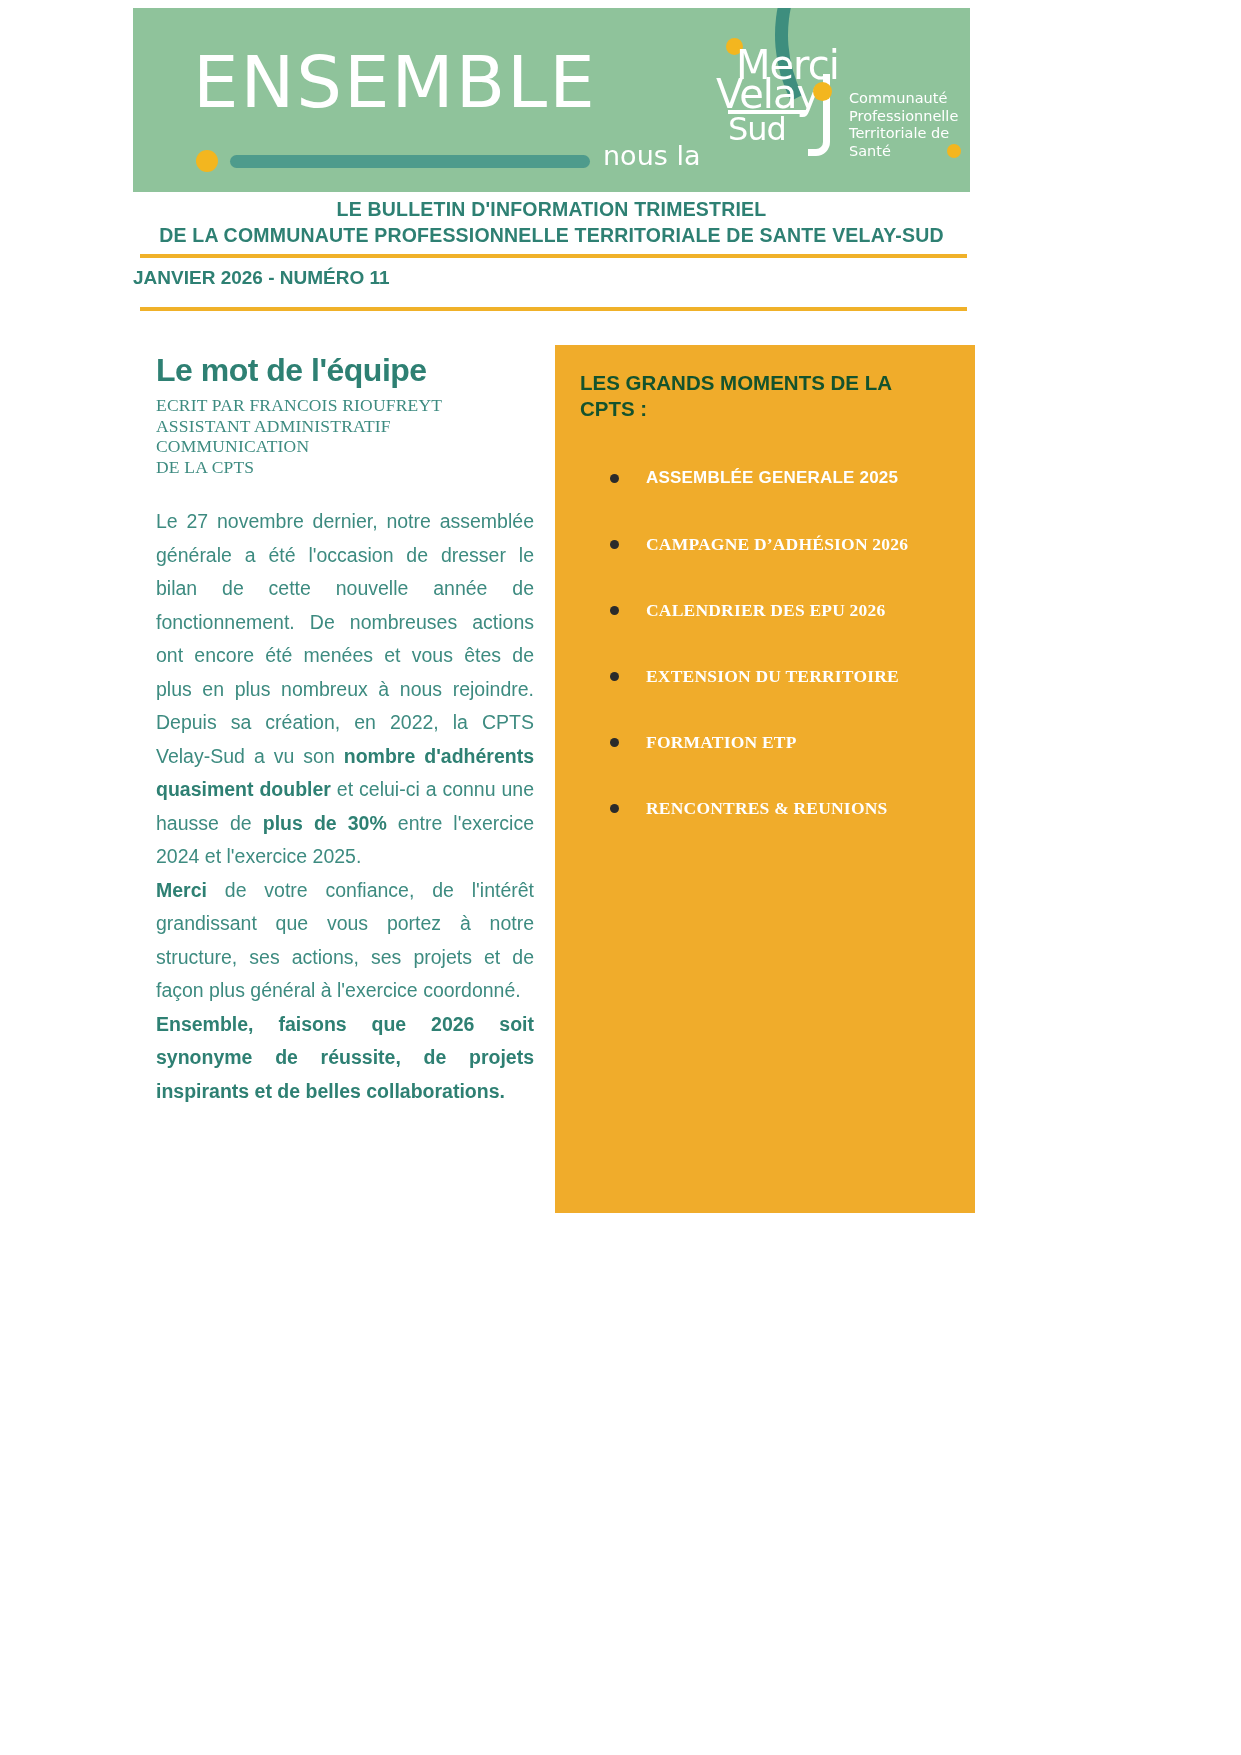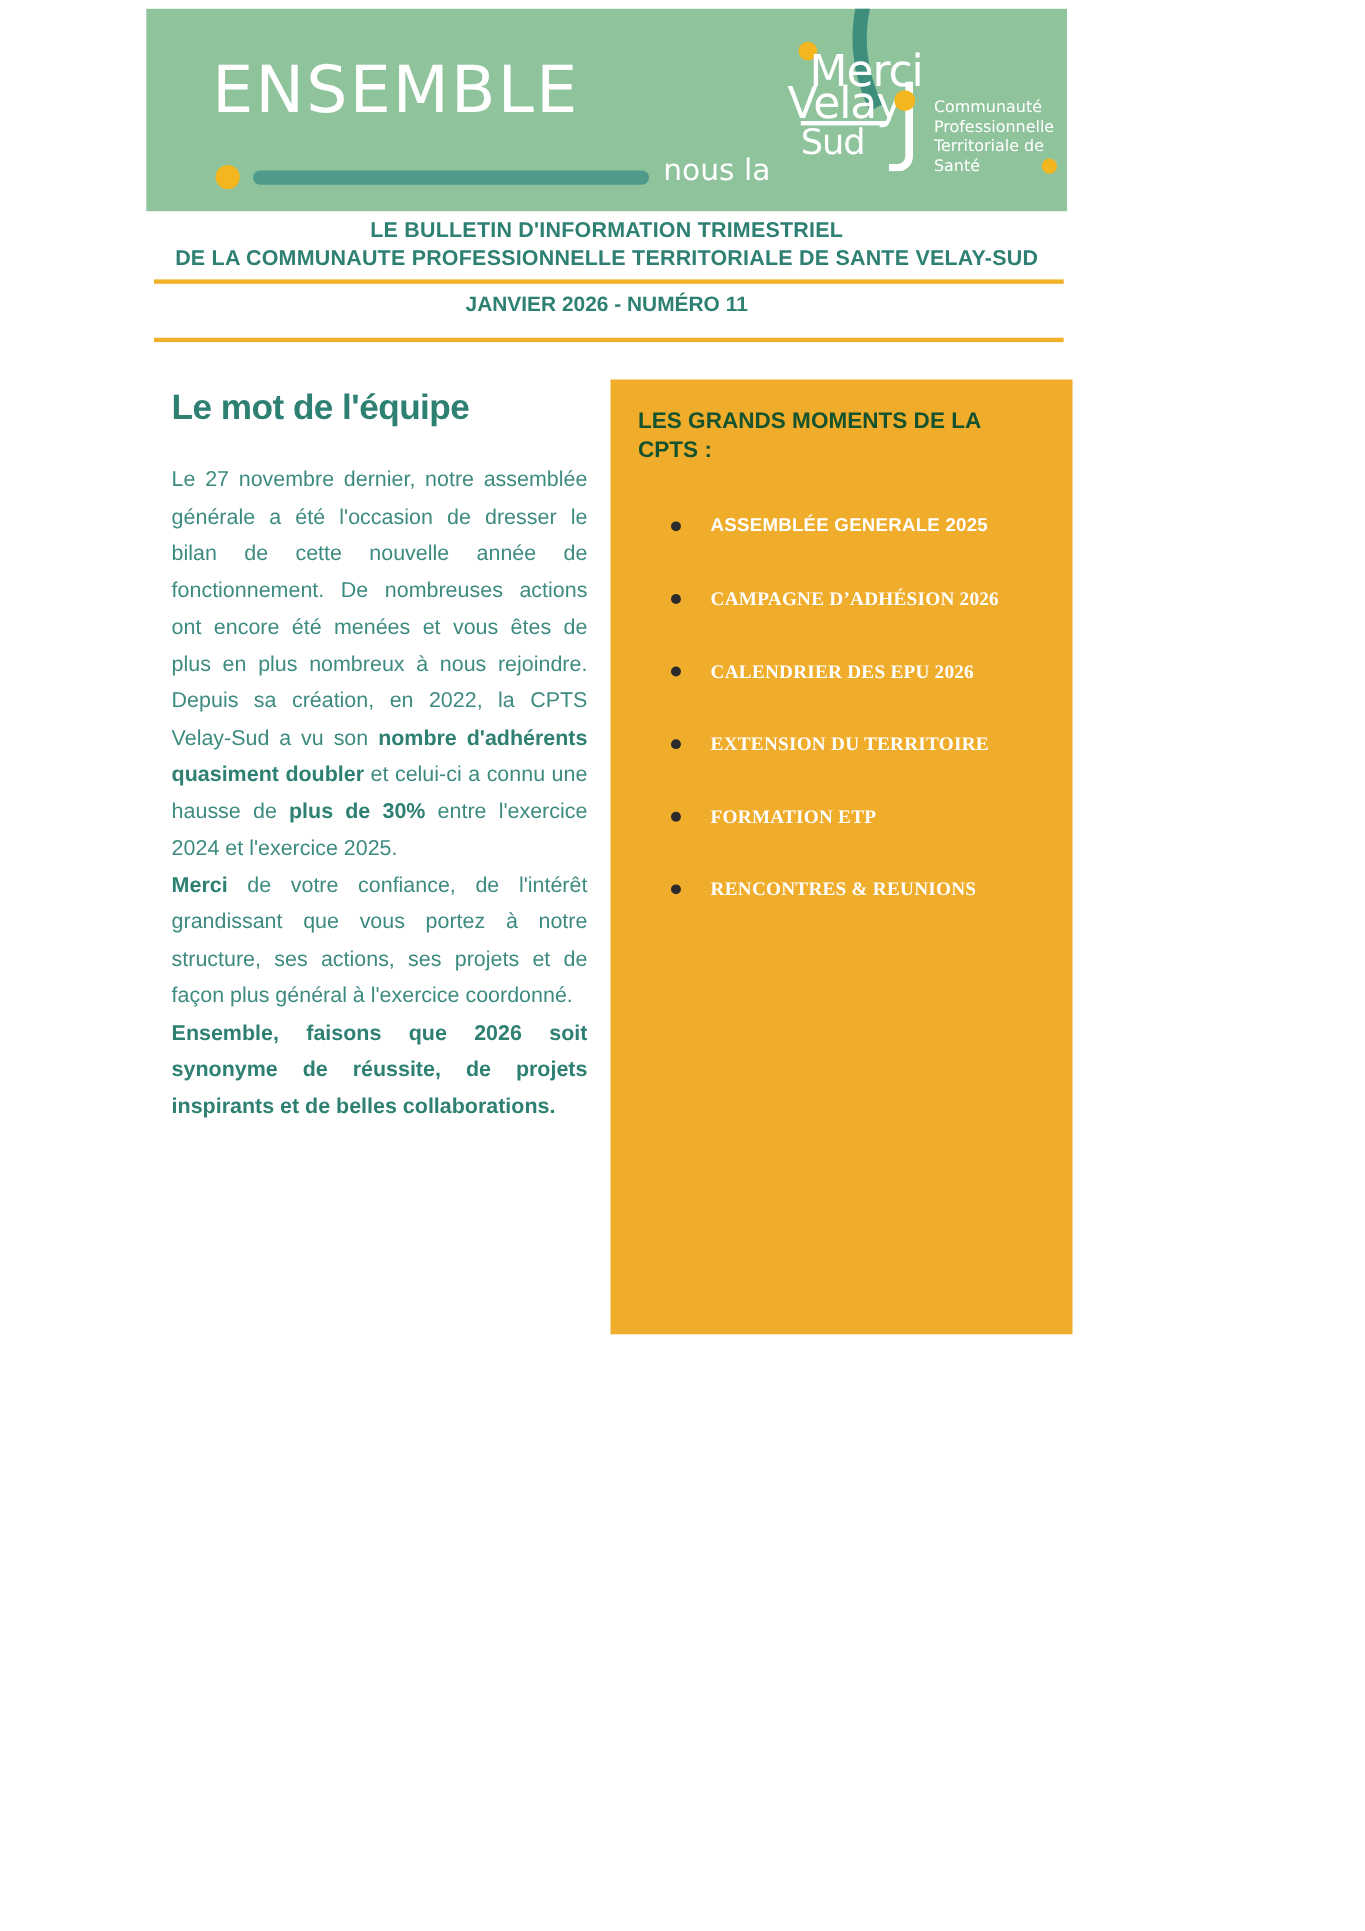--- a/index.html
+++ b/index.html
@@ -22,21 +22,21 @@
     border-radius:50%; border:13px solid #3E8E7E; border-color:#3E8E7E transparent transparent #3E8E7E;
     transform:rotate(18deg);
   }
   .arc2{
     position:absolute; right:-42px; top:-150px; width:250px; height:250px;
     border-radius:50%; border:10px solid #4E9B8C; border-color:#4E9B8C transparent transparent transparent;
     transform:rotate(40deg);
   }
   .ensemble{
     position:absolute; left:60px; top:26px;
-    font-size:59px; line-height:96px; font-weight:400; color:#ffffff;
+    font-size:72px; line-height:96px; font-weight:400; color:#ffffff;
     letter-spacing:2px; font-family:"DejaVu Sans", sans-serif;
   }
   .rule-dot{
     position:absolute; left:63px; top:142px; width:22px; height:22px;
     border-radius:50%; background:#F3B61F;
   }
   .rule-bar{
     position:absolute; left:97px; top:147px; width:360px; height:13px;
     border-radius:7px; background:#4E9B8C;
   }
@@ -80,21 +80,21 @@
 
   
   .hr{
     position:absolute; left:140px; width:827px; height:4px; background:#F0B129;
   }
   .hr-top{ top:254px; }
   .hr-bot{ top:307px; }
 
   .issue{
     position:absolute; left:133px; top:267px; width:837px;
-    text-align:center; color:#2E8073; font-weight:bold; font-size:19px;
+    text-align:left; color:#2E8073; font-weight:bold; font-size:19px;
   }
 
   
   .col-left{ position:absolute; left:156px; top:348px; width:378px; }
   .art-title{
     color:#2E8073; font-weight:bold; font-size:32px; line-height:44px;
     letter-spacing:-0.5px;
   }
   .byline{
     color:#3D8B80; font-family:"Liberation Serif", serif;
@@ -162,20 +162,25 @@
     <div>LE BULLETIN D'INFORMATION TRIMESTRIEL</div>
     <div>DE LA COMMUNAUTE PROFESSIONNELLE TERRITORIALE DE SANTE VELAY-SUD</div>
   </div>
 
   <div class="hr hr-top"></div>
   <div class="issue">JANVIER 2026 - NUMÉRO 11</div>
   <div class="hr hr-bot"></div>
 
   <div class="col-left">
     <div class="art-title">Le mot de l'équipe</div>
+    <div class="byline">
+      <div>ECRIT PAR FRANCOIS RIOUFREYT</div>
+      <div>ASSISTANT ADMINISTRATIF COMMUNICATION</div>
+      <div>DE LA CPTS</div>
+    </div>
 
     <div class="body-text">
       <p><span>Le 27 novembre dernier, notre assemblée générale a été l'occasion de dresser le bilan de cette nouvelle année de fonctionnement. De nombreuses actions ont encore été menées et vous êtes de plus en plus nombreux à nous rejoindre. Depuis sa création, en 2022, la CPTS Velay-Sud a vu son </span><b>nombre d'adhérents quasiment doubler</b><span> et celui-ci a connu une hausse de </span><b>plus de 30%</b><span> entre l'exercice 2024 et l'exercice 2025.</span></p>
       <p><b>Merci</b><span> de votre confiance, de l'intérêt grandissant que vous portez à notre structure, ses actions, ses projets et de façon plus général à l'exercice coordonné.</span></p>
       <p><b>Ensemble, faisons que 2026 soit synonyme de réussite, de projets inspirants et de belles collaborations.</b></p>
     </div>
   </div>
 
   <div class="box">
     <div class="box-title">LES GRANDS MOMENTS DE LA CPTS :</div>

